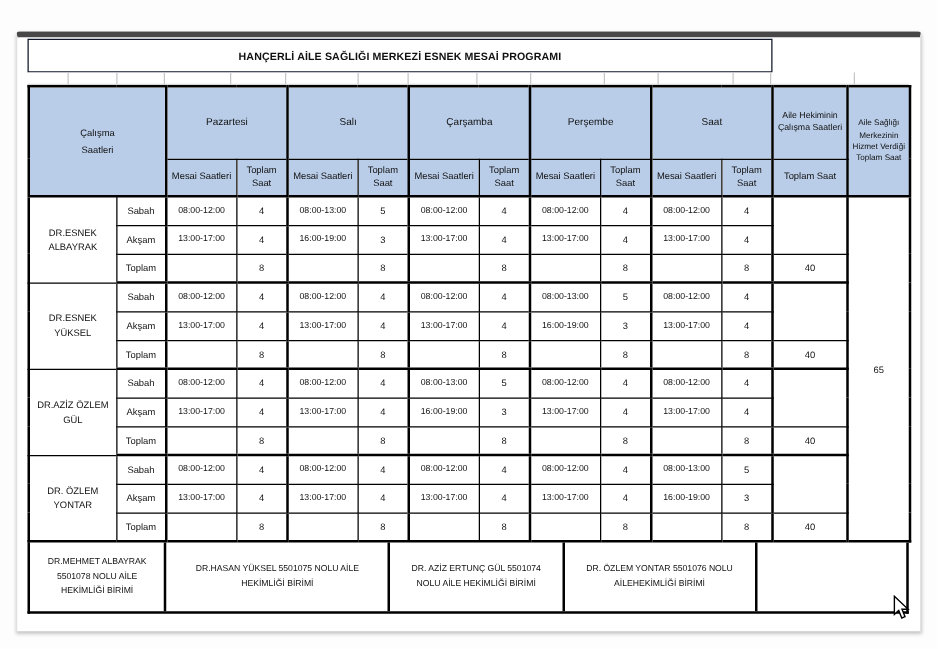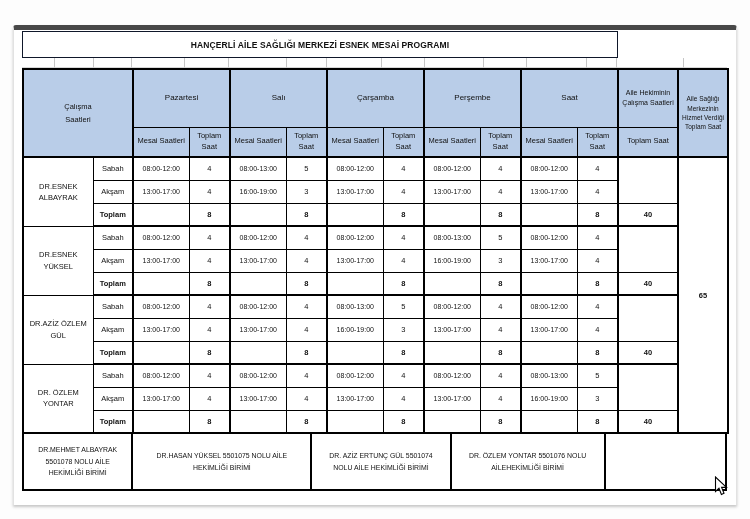--- a/index.html
+++ b/index.html
@@ -41,21 +41,21 @@
   .sched thead .bb2 { border-bottom-width:2px;margin-left:24px; }
 
   .gl { border-left-width:2px !important; }
   tr.block-end td { border-bottom-width:2px; }
 
   .sched tbody tr { height:23px; }
   .dname { font-size:7.5px; line-height:1.5; }
   .period { font-size:7.5px; }
   .time { font-size:7px; }
   .num { font-size:7.5px; }
-  .bold { font-weight:bold; }
+  .bold { font-weight:normal; }
 
   .units { display:flex; width:705px; border:2px solid #000; border-top:none; }
   .unit-cell {
     height:55px; border-right:2px solid #000;
     display:flex; align-items:center; justify-content:center;
     text-align:center; font-size:6.9px; line-height:1.7; padding:2px 8px;
   }
   .unit-cell:last-child { border-right:none; }
 
   .cursor { position:absolute; left:714px; top:476px; }

